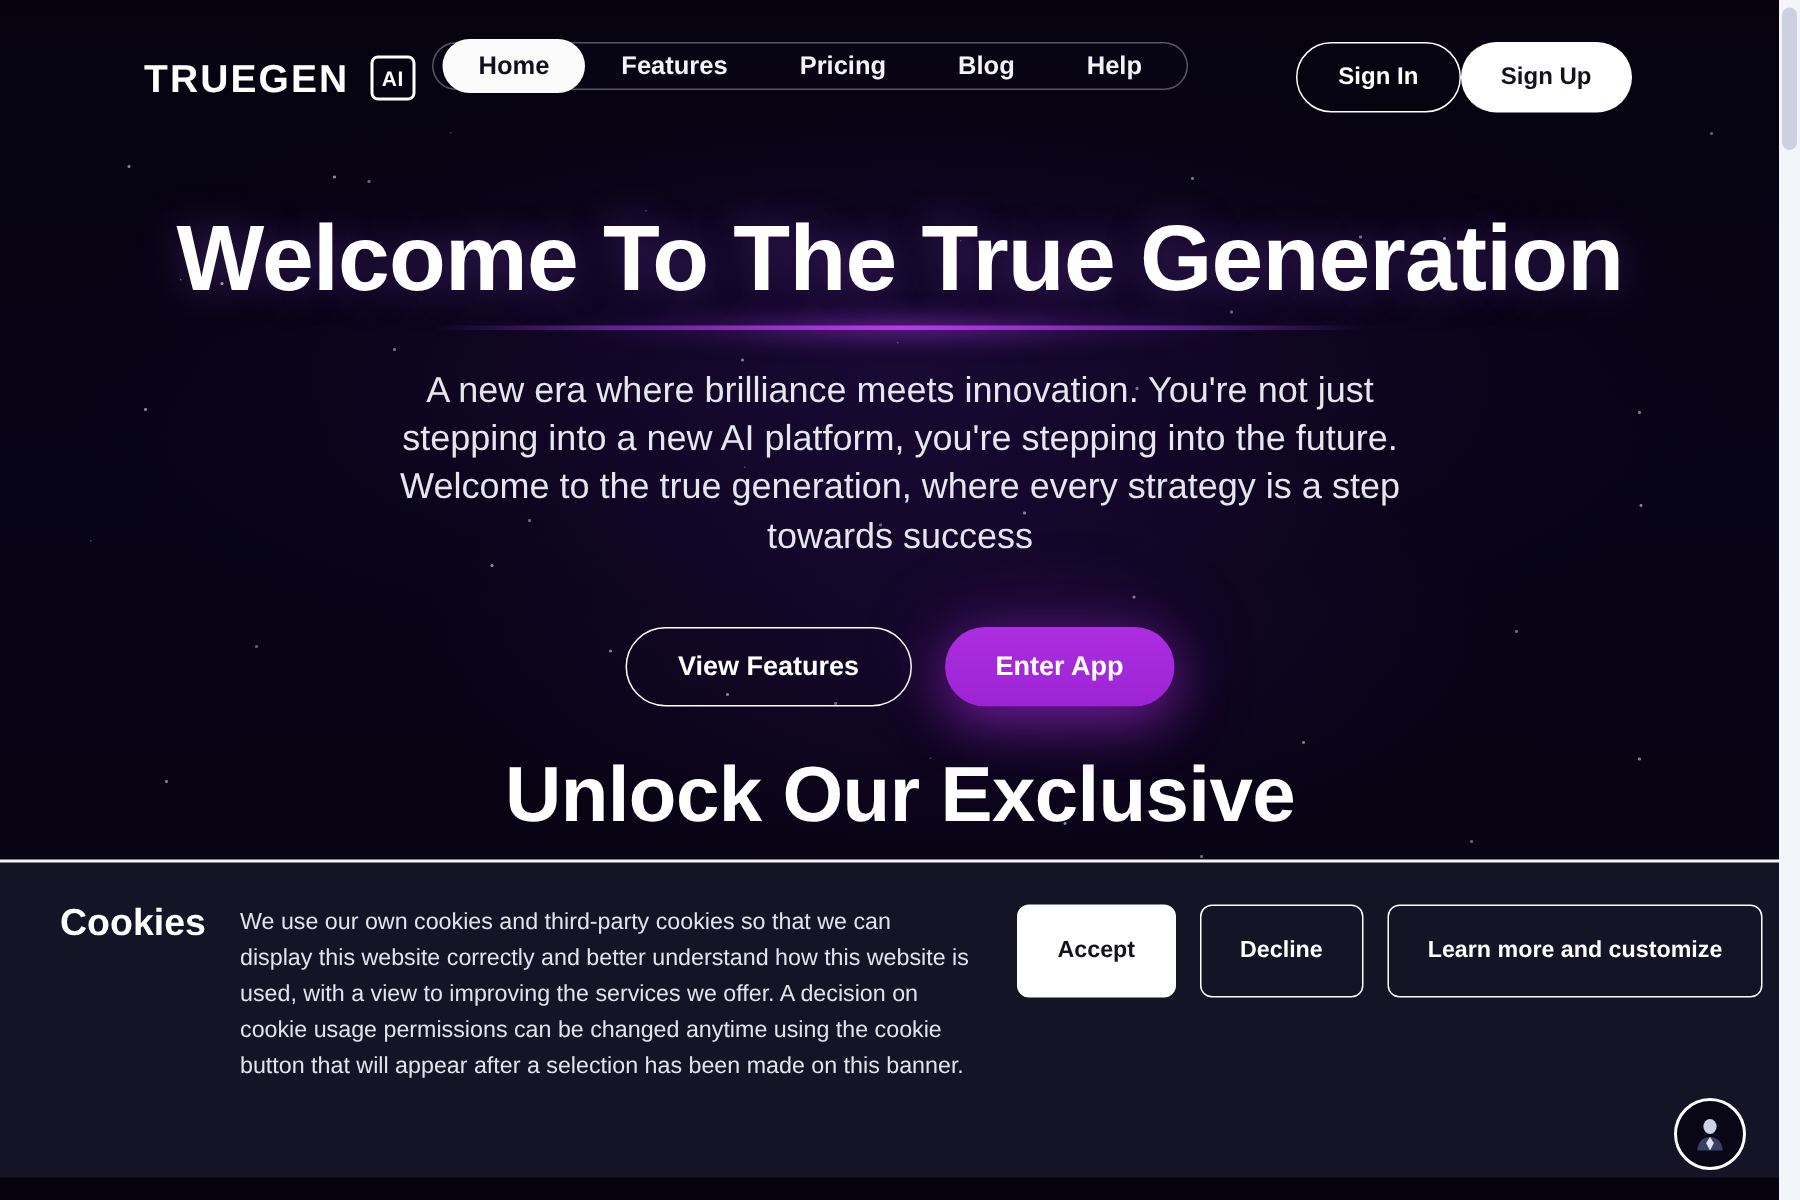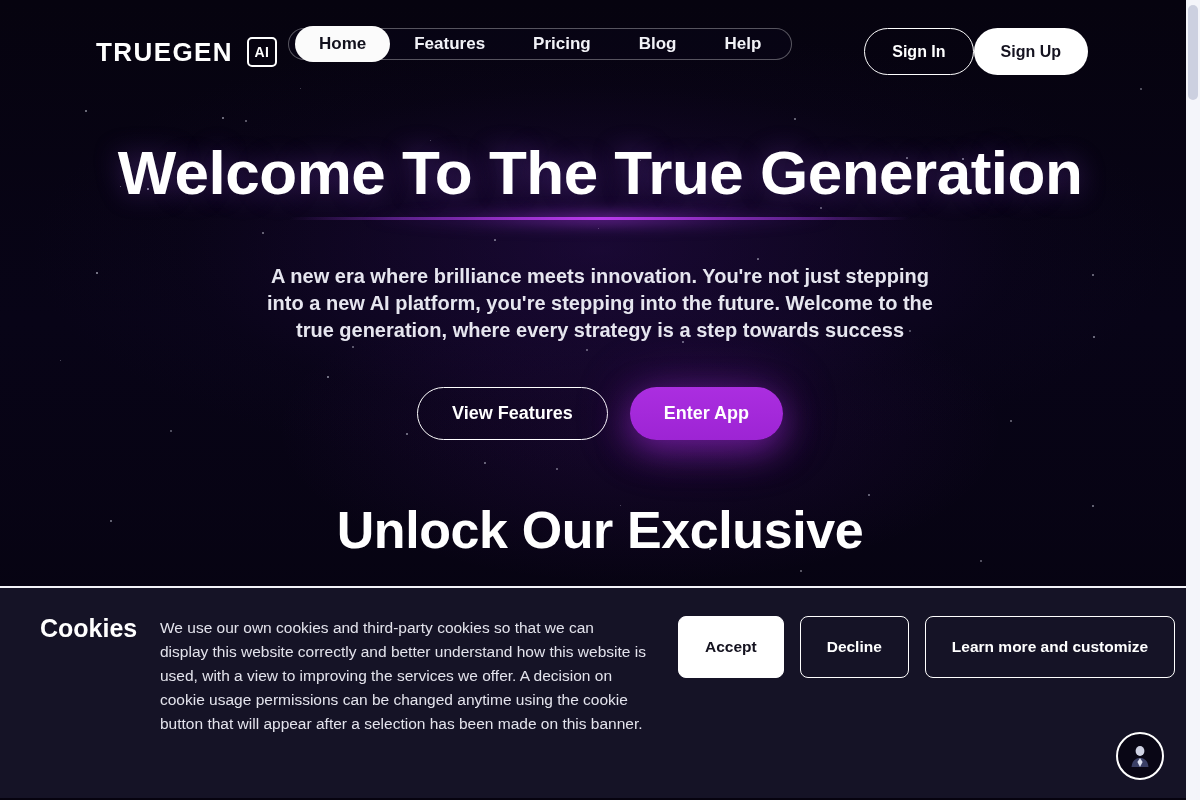--- a/index.html
+++ b/index.html
@@ -96,22 +96,22 @@
     background:linear-gradient(90deg, rgba(130,40,200,0) 0%, rgba(150,55,215,0.55) 18%, #c23cf0 50%, rgba(150,55,215,0.55) 82%, rgba(130,40,200,0) 100%);
     border-radius:2px;
   }
   .beam::after {
     content:""; position:absolute; left:-60px; right:-60px; top:-16px; height:36px;
     background:radial-gradient(ellipse 320px 18px at 50% 50%, rgba(176,62,235,0.55) 0%, rgba(130,40,200,0.16) 45%, rgba(0,0,0,0) 75%);
     filter:blur(6px);
   }
 
   .hero-sub {
-    margin:43px auto 0; width:700px;
-    color:#e6e6ef; font-size:20px; line-height:1.34; font-weight:700;
+    margin:25px auto 0; width:700px;
+    color:#e6e6ef; font-size:24px; line-height:1.34; font-weight:400;
   }
 
   .cta-row { margin-top:44px; display:flex; justify-content:center; align-items:center; gap:22px; }
   .cta-outline {
     height:53px; padding:0 34px;
     display:flex; align-items:center; justify-content:center;
     border:1.8px solid #ffffff; border-radius:28px;
     background:transparent; color:#ffffff;
     font-size:18px; font-weight:700; cursor:pointer; white-space:nowrap;
   }
@@ -128,21 +128,21 @@
   
   .section2 { position:absolute; top:500px; left:0; right:0; text-align:center; z-index:4; }
   .section2-title {
     color:#ffffff; font-size:52px; font-weight:700; letter-spacing:-0.4px;
   }
   .spark-wrap { position:relative; height:40px; margin-top:10px; }
   .spark { position:absolute; left:50%; top:60px; transform:translateX(-50%); }
 
   
   .cookie {
-    position:absolute; left:0; right:0; bottom:2px; height:212px;
+    position:absolute; left:0; right:0; bottom:15px; height:212px;
     background:#151326;
     border-top:2px solid #f3f3f8;
     display:flex; align-items:flex-start;
     padding:26px 40px 0 40px;
     z-index:40;
   }
   .cookie-title {
     color:#ffffff; font-size:25px; font-weight:700;
     width:116px; flex:0 0 116px; padding-top:0px;
   }

